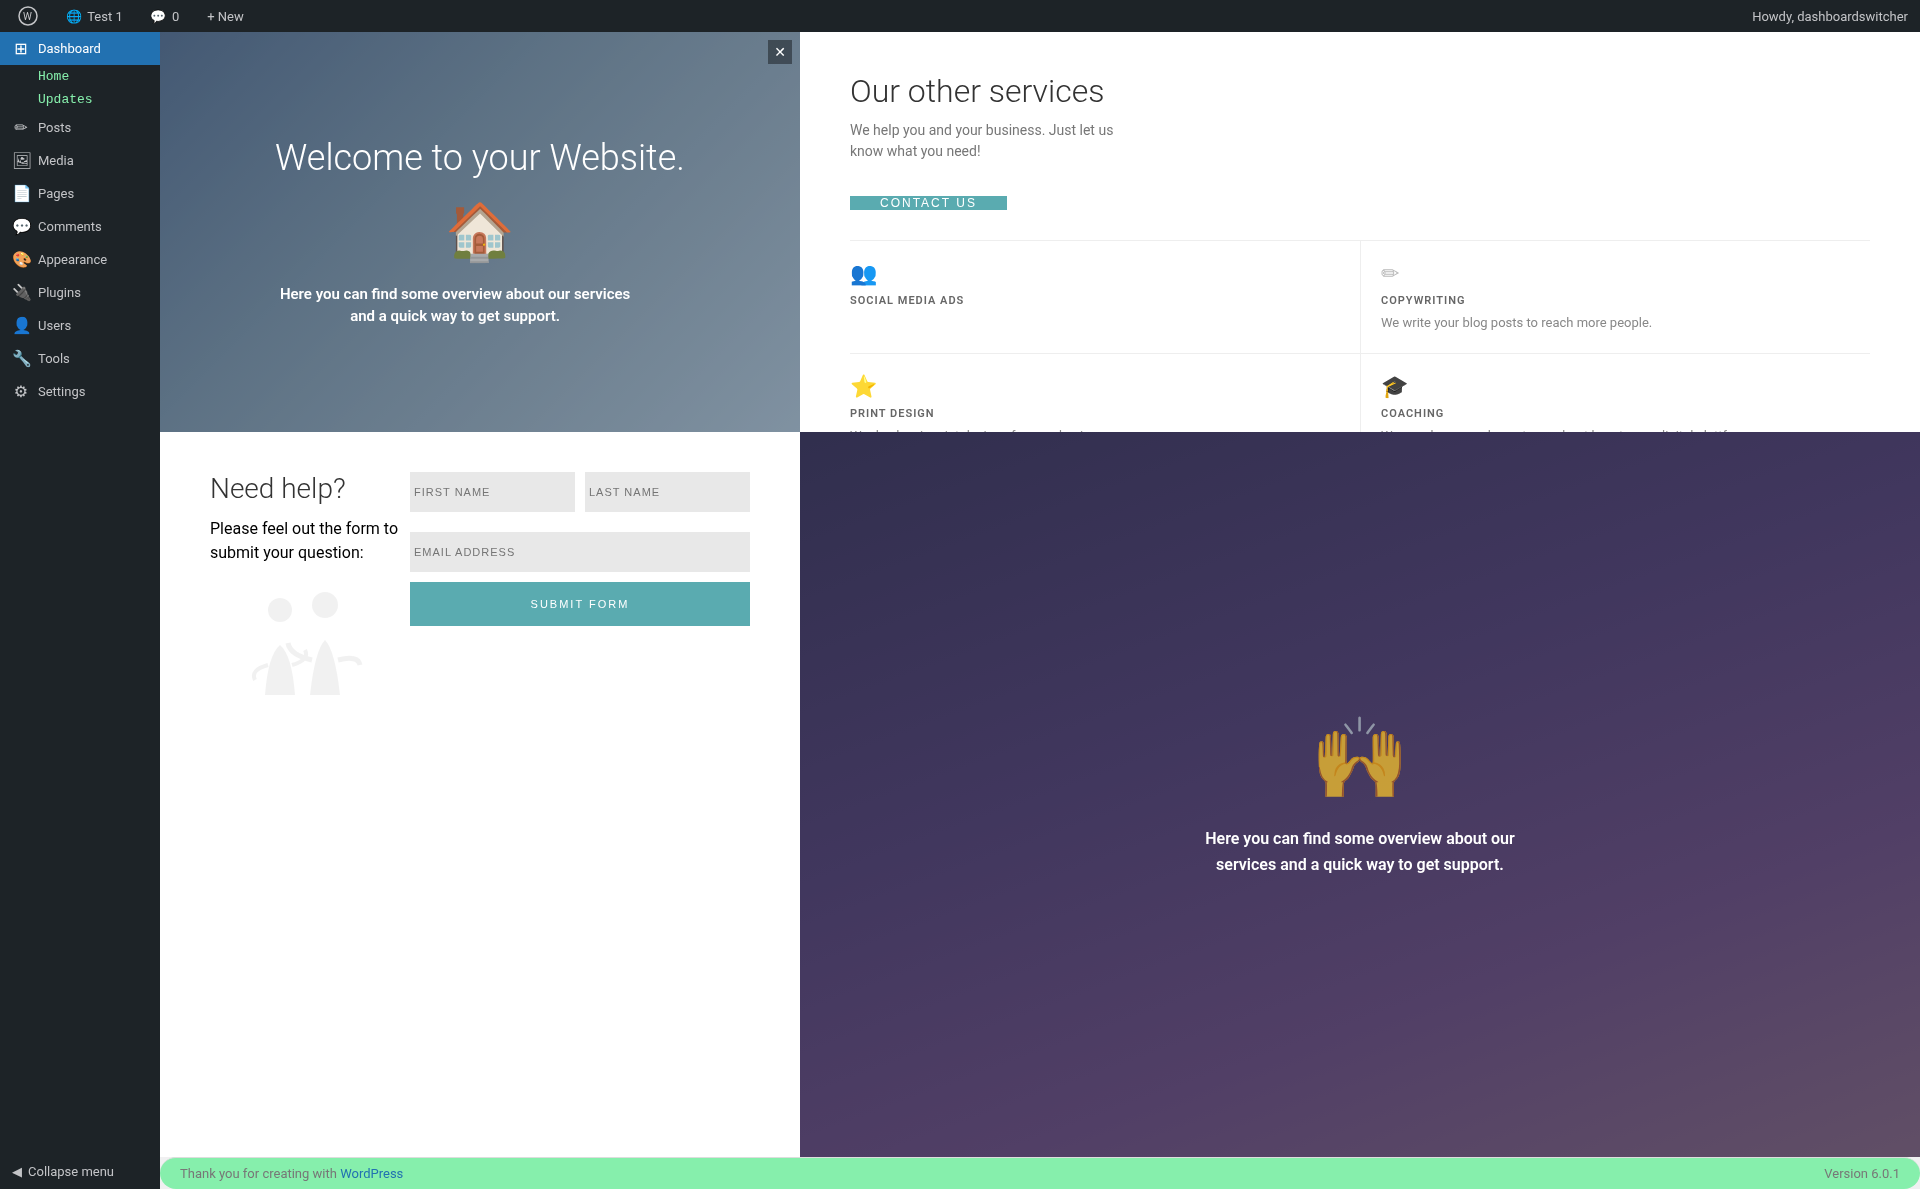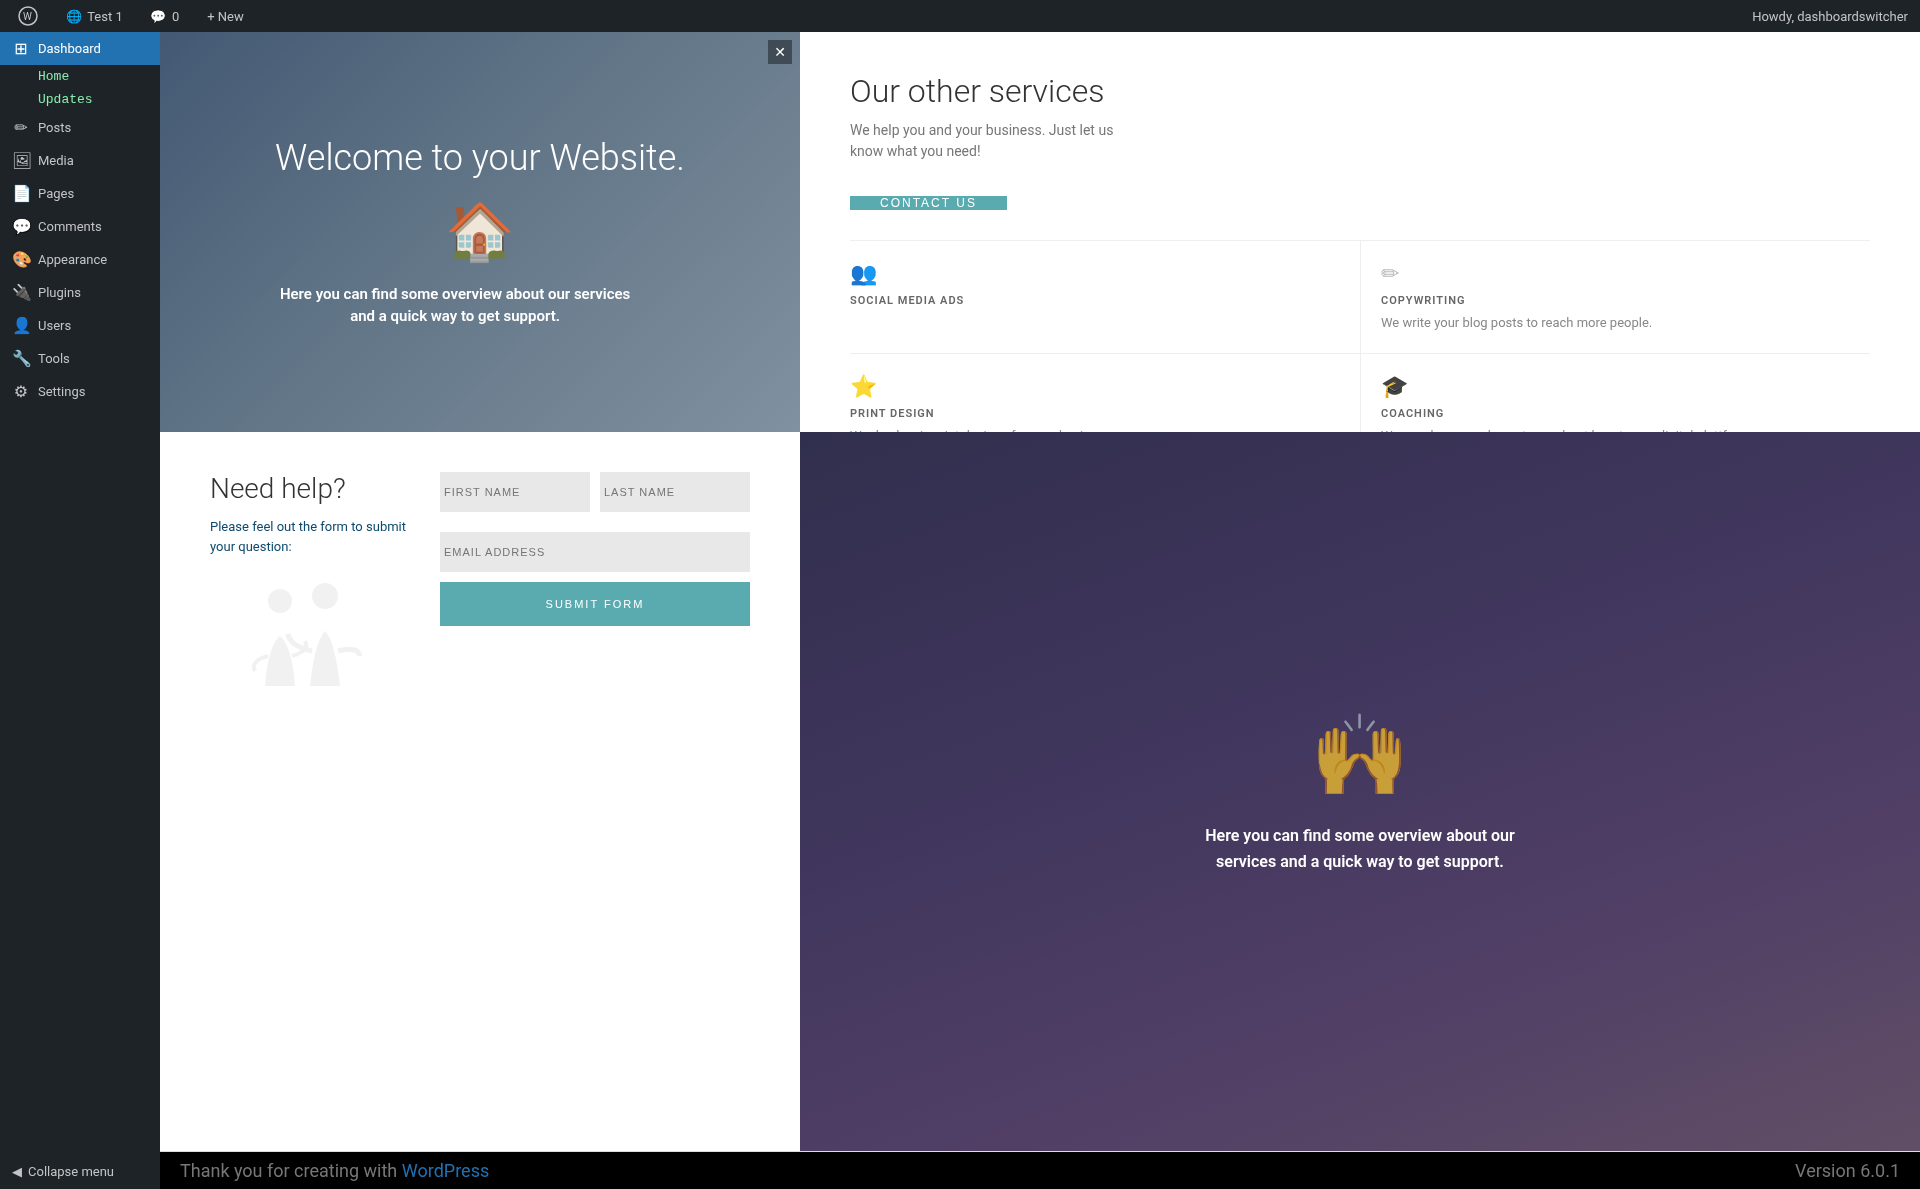--- a/index.html
+++ b/index.html
@@ -138,25 +138,24 @@
       display: flex;
       height: ~400px;
       min-height: 400px;
       flex: 1;
     }
     .preview-form-section {
       flex: 0 0 640px;
       background: #fff;
       padding: 40px 50px;
       display: flex;
-      gap: 30px;
     }
     .form-left { flex: 0 0 200px; }
     .form-title { font-size: 28px; font-weight: 300; color: #333; margin-bottom: 12px; }
-    .form-subtitle { font-size: 13px; color: #0c4a6e; line-height: 1.5; margin-bottom: 20px; }
+    .form-subtitle { font-size: 16px; color: #000000; line-height: 1.5; margin-bottom: 20px; }
     .form-illustration { margin-top: 20px; }
     .form-illustration svg { opacity: 0.2; }
 
     .form-right { flex: 1; }
     .form-row { display: flex; gap: 10px; margin-bottom: 10px; }
     .form-input {
       flex: 1;
       background: #e8e8e8;
       border: none;
       padding: 14px 4px;
@@ -215,28 +214,29 @@
     .cta-content { position: relative; z-index: 1; padding: 40px; }
     .cta-figure {
       font-size: 80px;
       margin-bottom: 20px;
       opacity: 0.7;
     }
     .cta-text { font-size: 16px; font-weight: 600; line-height: 1.6; max-width: 320px; }
 
     
     .footer {
-      background: #000000;
+      background: #86efac;
       border-top: 1px solid #ddd;
       padding: 8px 20px;
-      font-size: 18px;
+      font-size: 13px;
       color: #777;
       display: flex;
       justify-content: space-between;
       flex-shrink: 0;
+      border-radius: 16px;
     }
     .footer a { color: #2271b1; text-decoration: none; }
 
     
     .preview-close {
       position: absolute;
       top: 8px; right: 8px;
       background: rgba(0,0,0,0.4);
       color: white;
       border: none;

